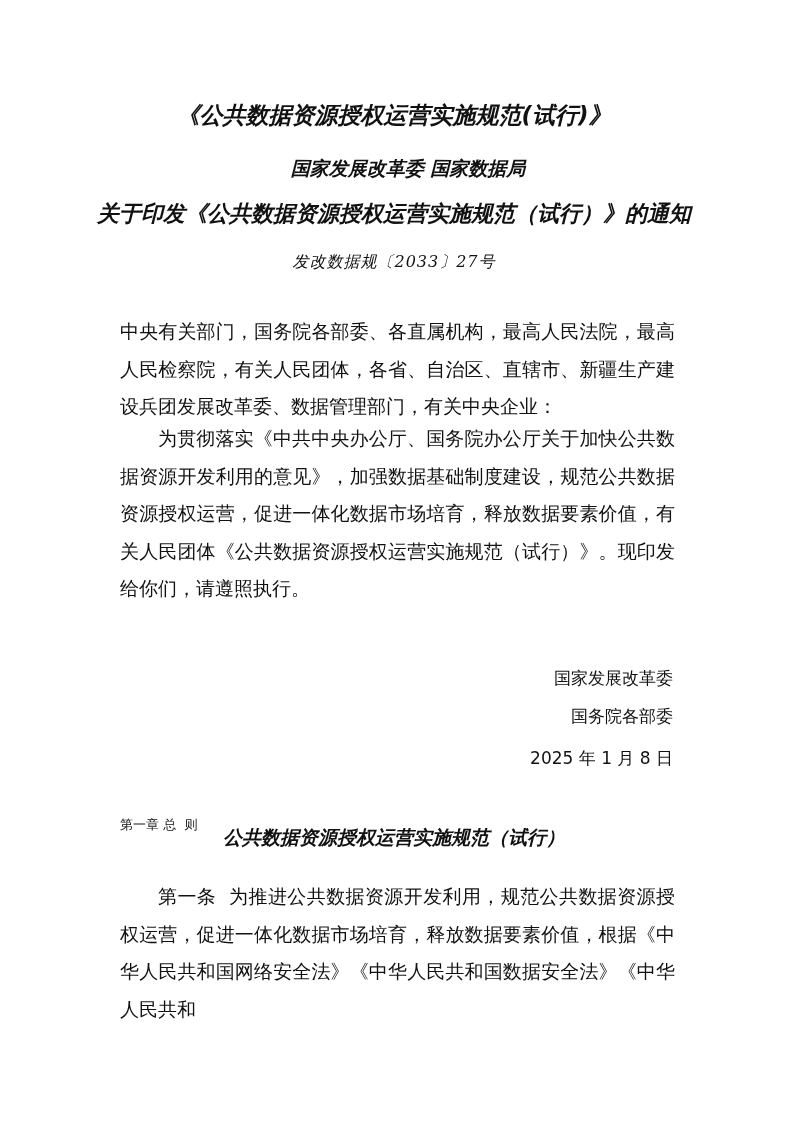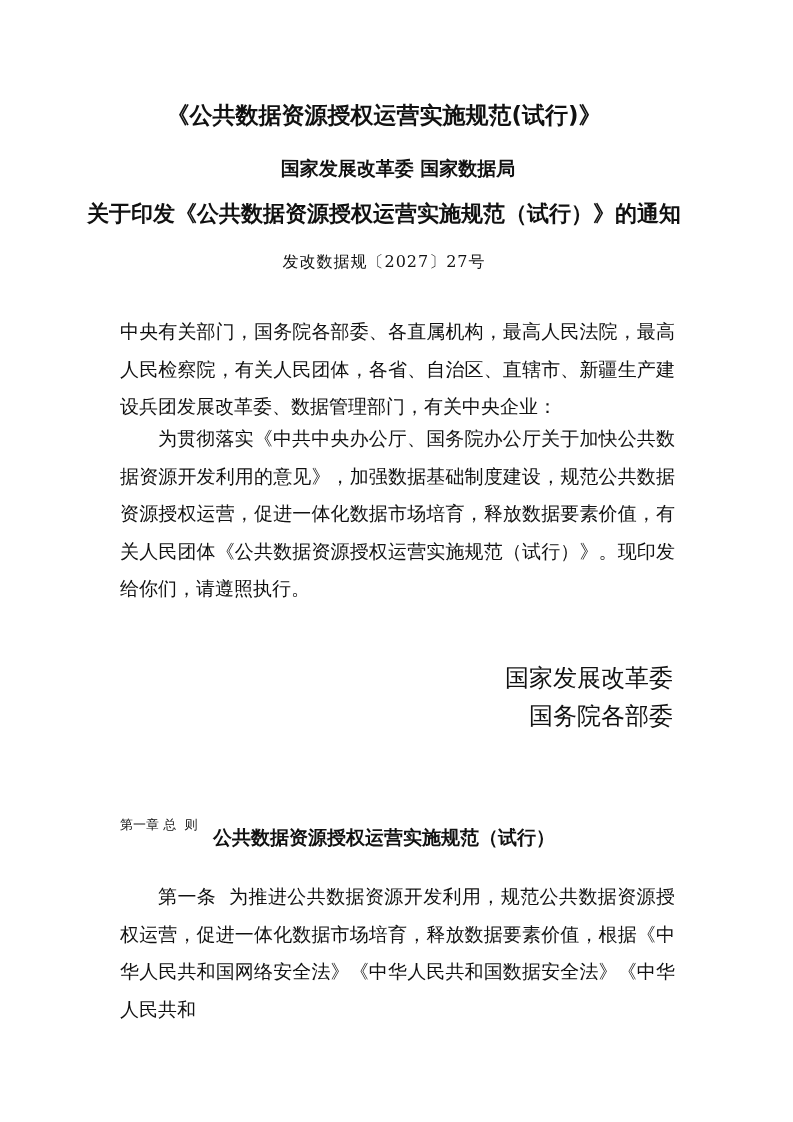--- a/index.html
+++ b/index.html
@@ -15,21 +15,21 @@
       color: #111111;
       font-family: "Liberation Sans", "DejaVu Sans", sans-serif;
     }
     .page {
       position: absolute;
       left: 0; top: 0;
       width: 793px;
       height: 1122px;
     }
     .abs { position: absolute; }
-    .center { left: 6px; width: 756px; text-align: center; }
+    .center { left: 16px; width: 756px; text-align: center; font-style: italic; }
     .main-title {
       top: 100px;
       font-size: 23px;
       font-weight: bold;
       letter-spacing: 0px;
       font-family: "DejaVu Sans", "Liberation Sans", sans-serif;
     }
     .issuer-line {
       top: 156px;
       font-size: 19px;
@@ -56,21 +56,21 @@
       line-height: 37.5px;
       text-align: justify;
       text-justify: inter-character;
       font-family: "DejaVu Sans", "Liberation Sans", sans-serif;
     }
     .addressees { top: 302px; margin-top: 11px; }
     .intro-para { top: 420px; text-indent: 38px; }
     .signature {
       right: 120px;
       text-align: right;
-      font-size: 24px;
+      font-size: 17px;
       line-height: 37.5px;
       font-family: "DejaVu Sans", "Liberation Sans", sans-serif;
     }
     .sig-org1 { top: 660px; }
     .sig-org2 { top: 698px; }
     .sig-date { top: 740px; }
     .section-title {
       top: 825px;
       font-size: 19px;
       font-weight: bold;
@@ -93,30 +93,31 @@
 <body>
 
 <div class="page">
 
   <div class="abs center main-title">《公共数据资源授权运营实施规范(试行)》</div>
 
   <div class="abs center issuer-line">国家发展改革委  国家数据局</div>
 
   <div class="abs center notice-title">关于印发《公共数据资源授权运营实施规范（试行）》的通知</div>
 
-  <div class="abs center doc-number">发改数据规〔2027〕27号</div>
+  <div class="abs center doc-number">发改数据规〔2033〕27号</div>
 
   <div class="abs body-block addressees">中央有关部门，国务院各部委、各直属机构，最高人民法院，最高人民检察院，有关人民团体，各省、自治区、直辖市、新疆生产建设兵团发展改革委、数据管理部门，有关中央企业：</div>
 
   <div class="abs body-block intro-para">为贯彻落实《中共中央办公厅、国务院办公厅关于加快公共数据资源开发利用的意见》，加强数据基础制度建设，规范公共数据资源授权运营，促进一体化数据市场培育，释放数据要素价值，有关人民团体《公共数据资源授权运营实施规范（试行）》。现印发给你们，请遵照执行。</div>
 
   <div class="abs signature sig-org1">国家发展改革委</div>
 
   <div class="abs signature sig-org2">国务院各部委</div>
 
+  <div class="abs signature sig-date">2025 年 1 月 8 日</div>
 
   <div class="abs center section-title">公共数据资源授权运营实施规范（试行）</div>
 
   <div class="abs chapter-heading">第一章 总  则</div>
 
   <div class="abs body-block article-para"><span class="article-label">第一条  </span><span>为推进公共数据资源开发利用，规范公共数据资源授权运营，促进一体化数据市场培育，释放数据要素价值，根据《中华人民共和国网络安全法》《中华人民共和国数据安全法》《中华人民共和</span></div>
 
 </div>
 
 </body></html>

